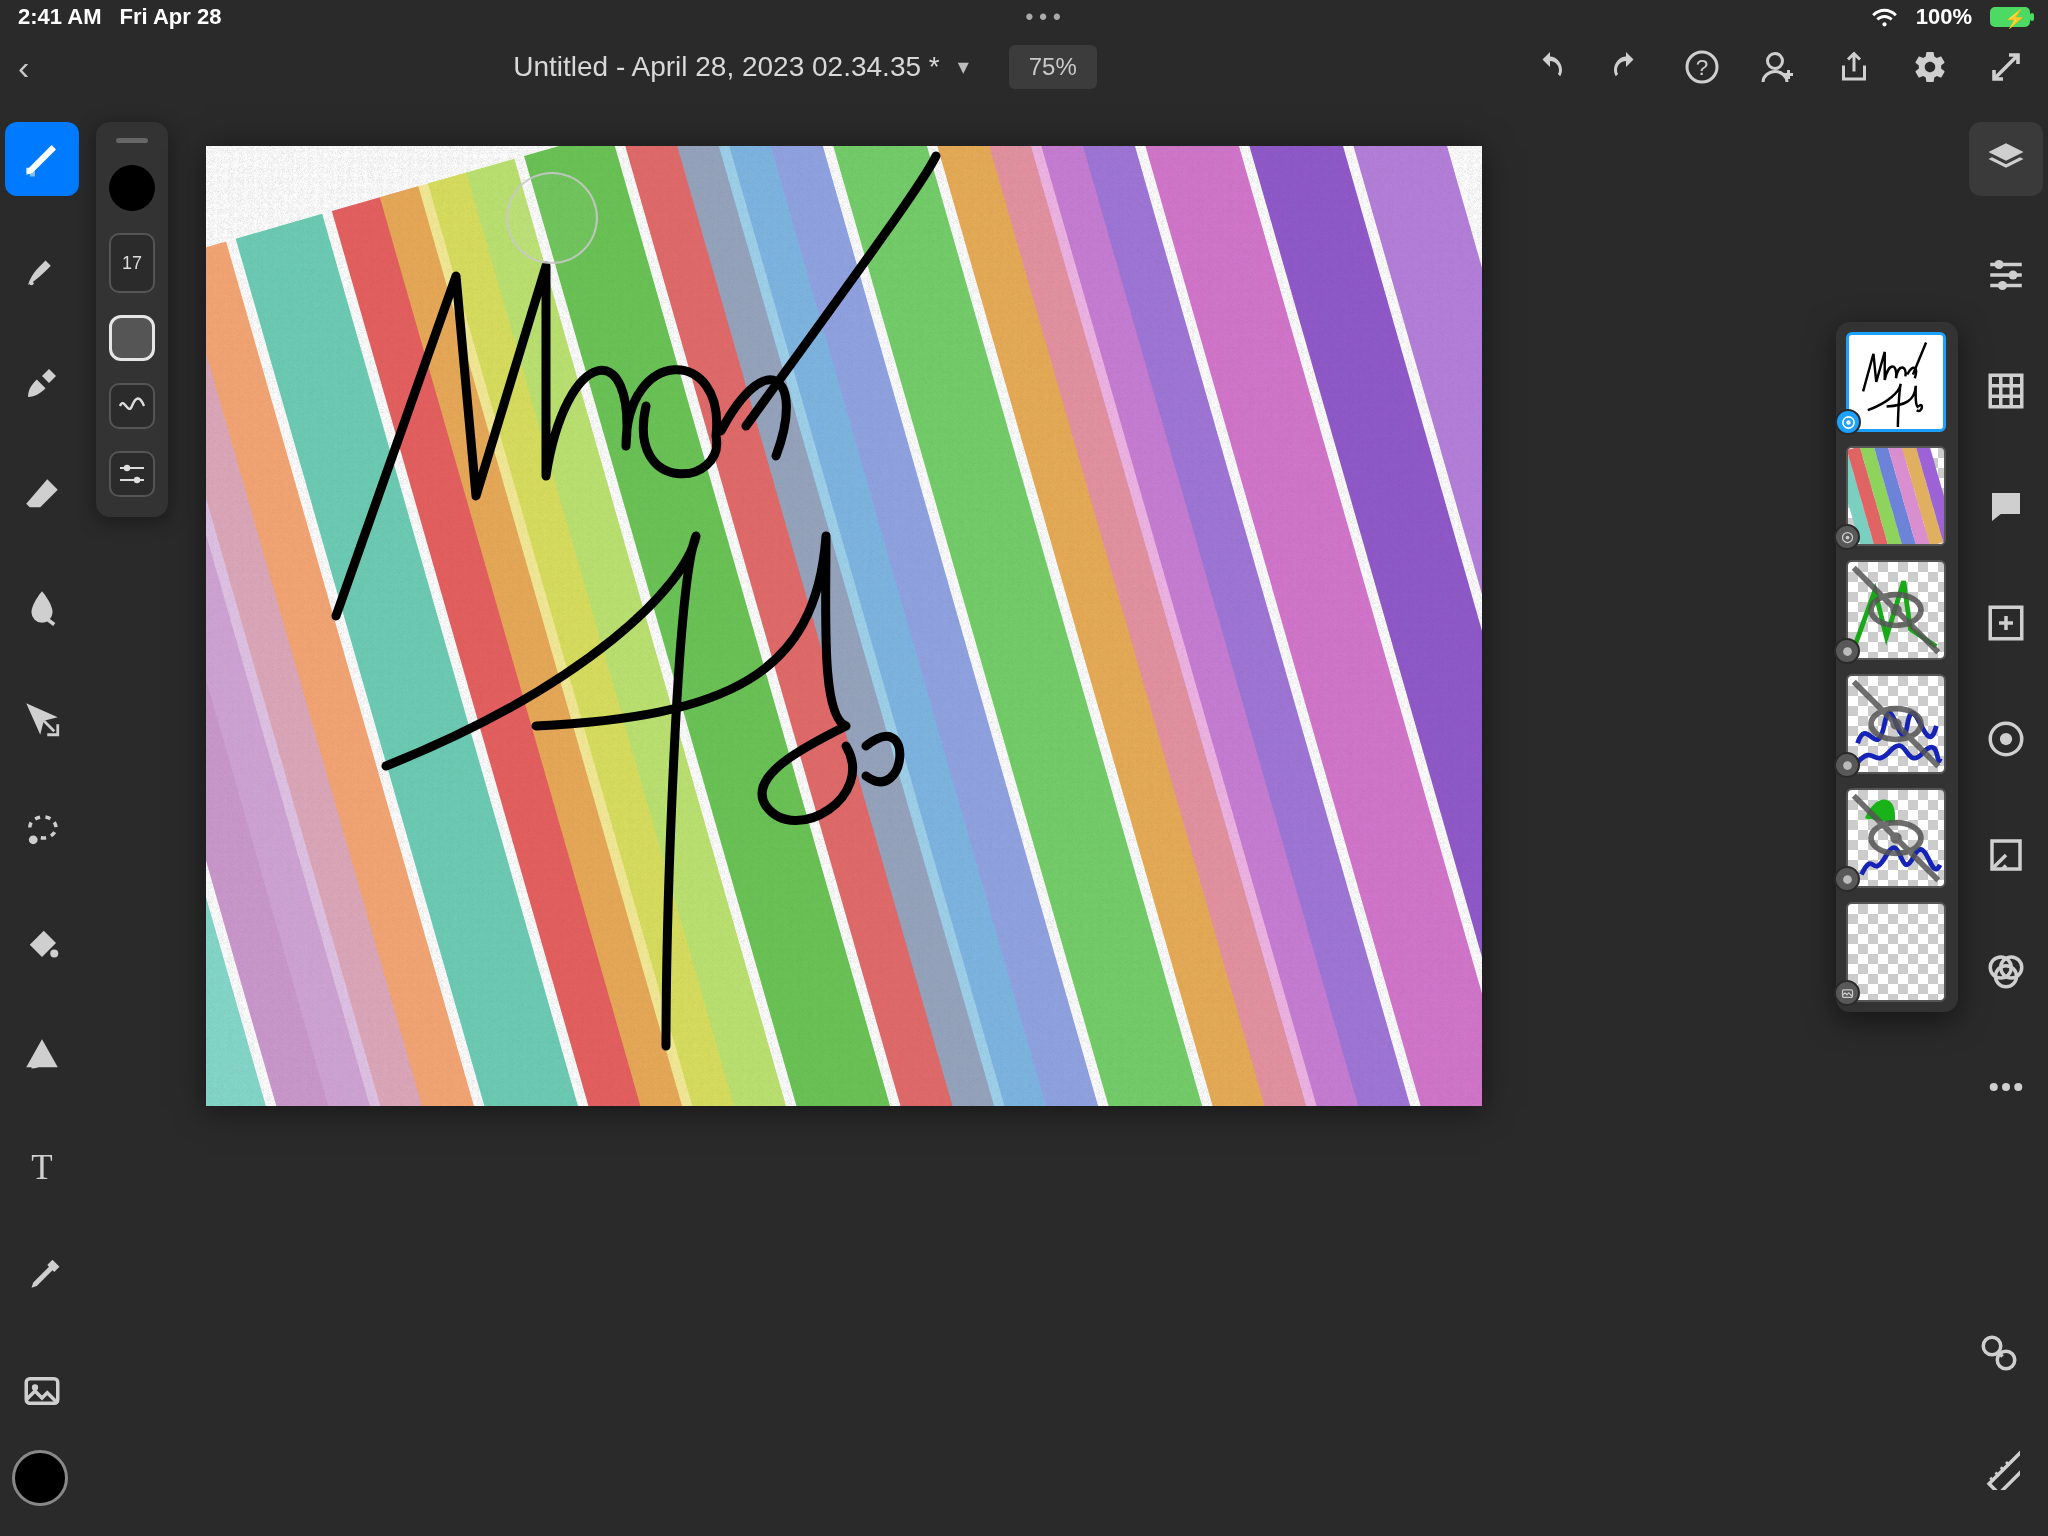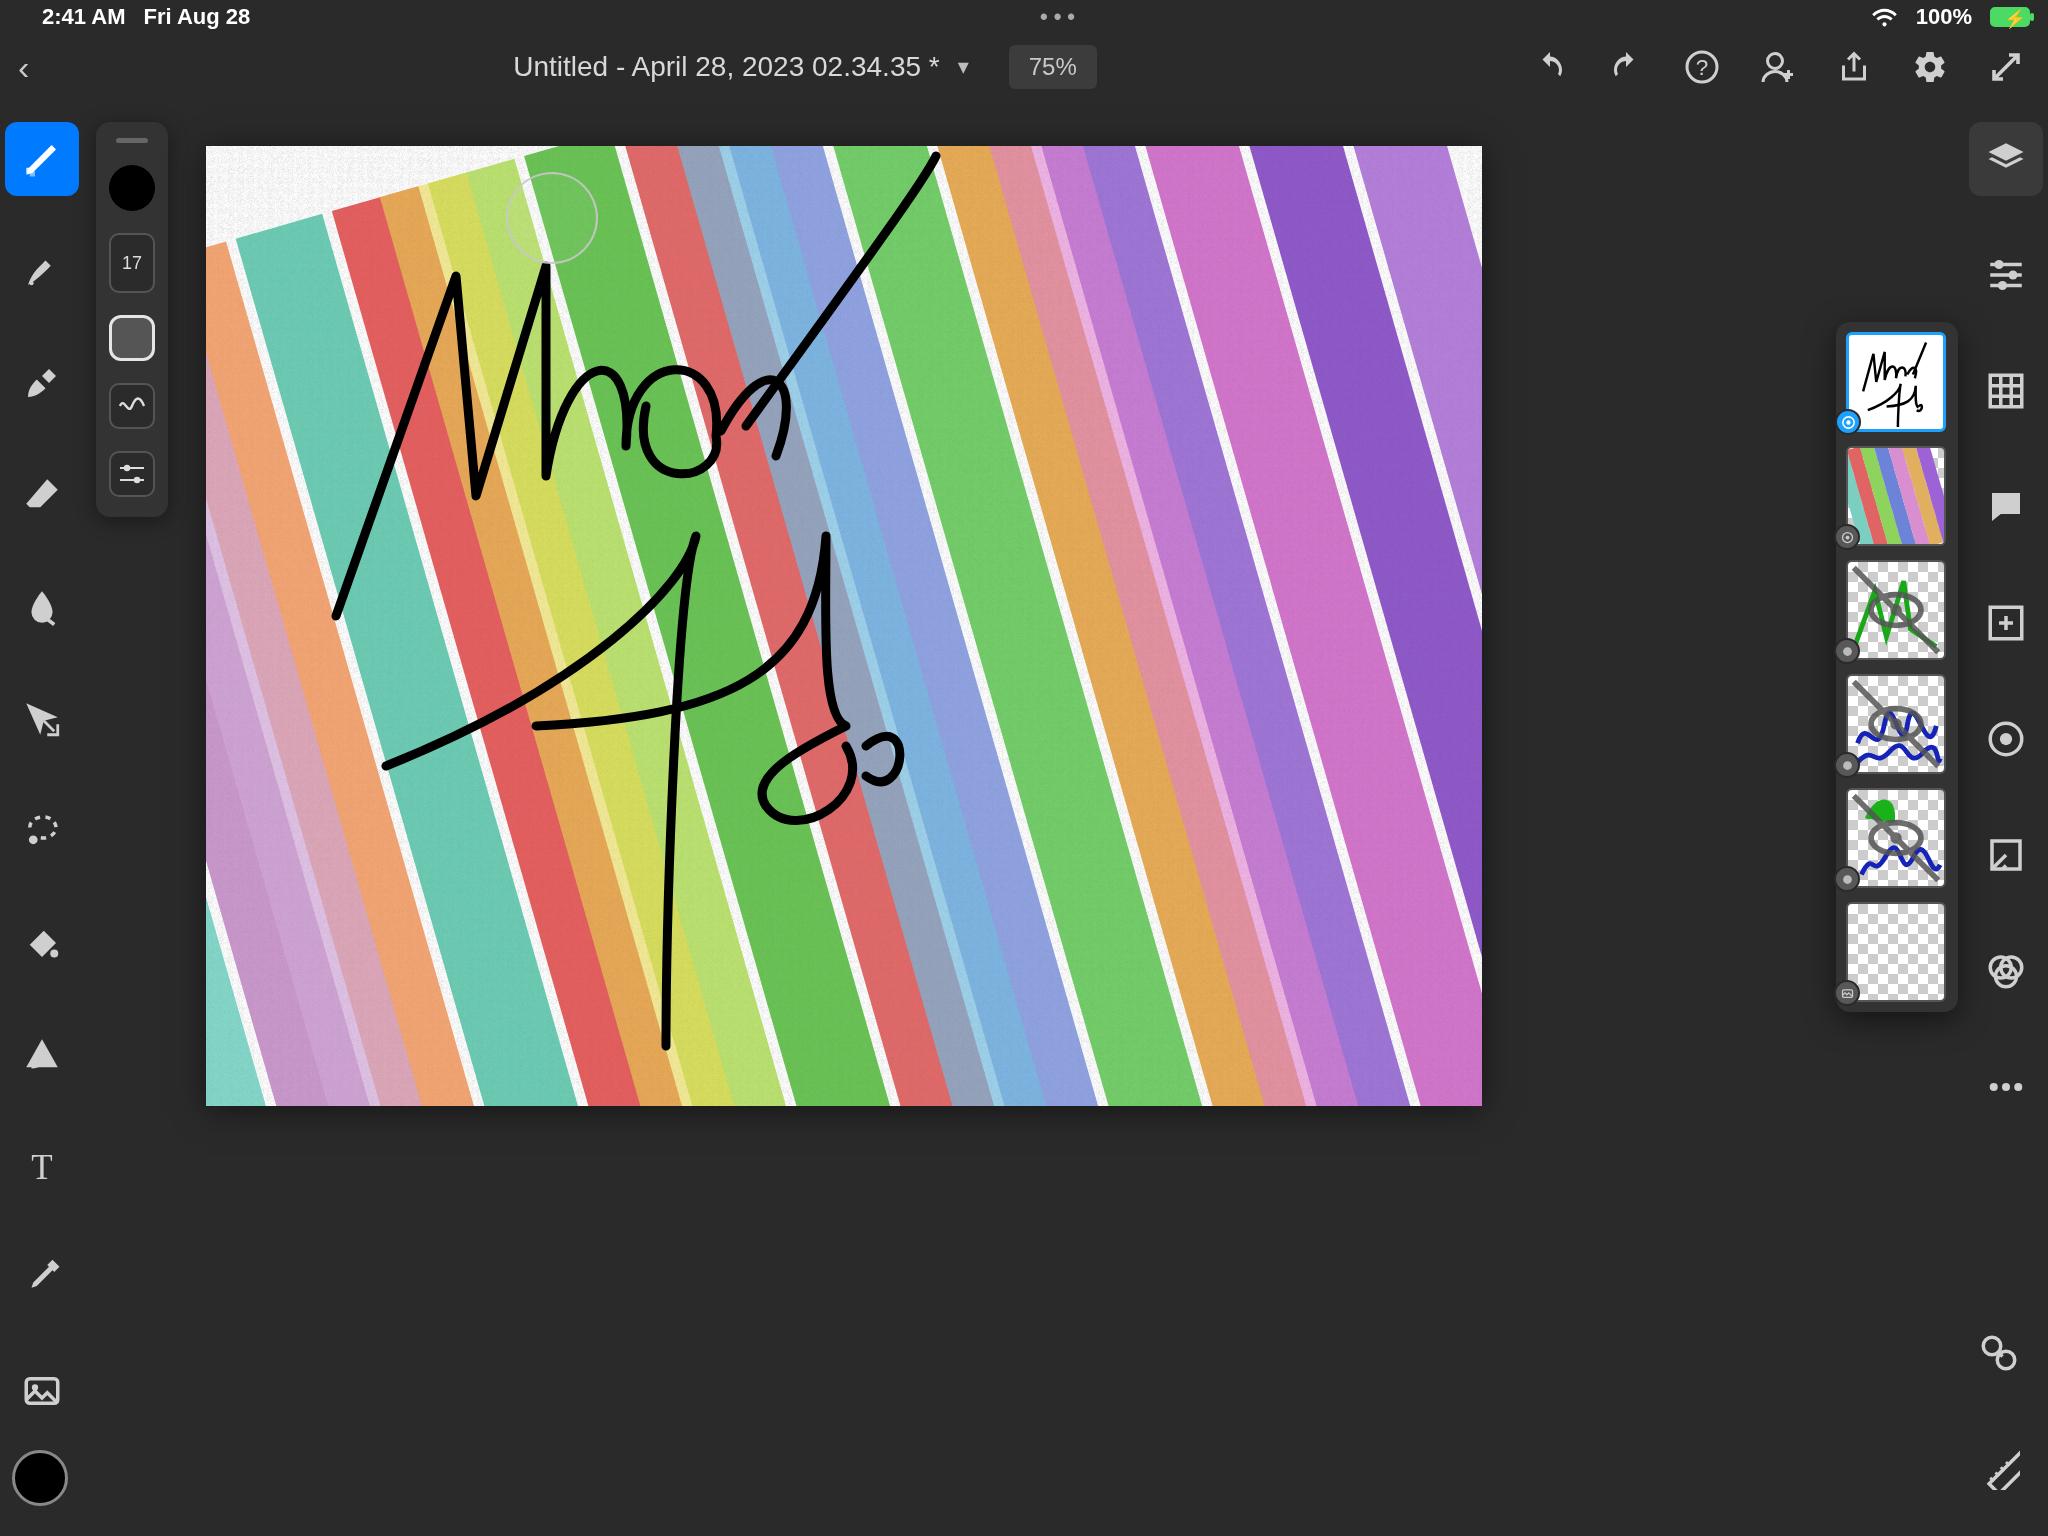--- a/index.html
+++ b/index.html
@@ -18,21 +18,20 @@
   
   .statusbar {
     height: 34px;
     display: flex;
     align-items: center;
     justify-content: space-between;
     padding: 0 18px;
     font-size: 22px;
     font-weight: 600;
     color: #fff;
-    margin-left: 24px;
   }
   .statusbar .left { display:flex; gap:18px; }
   .statusbar .center { letter-spacing:6px; color:#aaa;}
   .statusbar .right { display:flex; align-items:center; gap:18px; }
   .batt { width:40px; height:20px; border:2px solid #4cd964; border-radius:5px; position:relative; background:#4cd964;}
   .batt::after{content:"";position:absolute;right:-6px;top:4px;width:4px;height:8px;background:#4cd964;border-radius:2px;}
   .bolt{position:absolute;left:12px;top:-1px;font-size:18px;color:#000;}
   .wifi-svg{width:27px;height:20px;}
 
   
@@ -134,21 +133,21 @@
   .vis-dot{position:absolute;left:-14px;bottom:-6px;width:26px;height:26px;border-radius:50%;background:#585858;border:2px solid #2a2a2a;display:flex;align-items:center;justify-content:center;}
   .vis-dot.sel{background:#1da1ff;}
   .vis-dot svg{width:15px;height:15px;color:#fff;}
 </style>
 </head>
 <body>
 
 <div class="statusbar">
   <div class="left">
     <span>2:41 AM</span>
-    <span>Fri Aug 28</span>
+    <span>Fri Apr 28</span>
   </div>
   <div class="center">•••</div>
   <div class="right">
     <svg class="wifi-svg" viewBox="0 0 24 18">
         <path fill="#fff" d="M12 17.5c1 0 1.9-.8 1.9-1.9S13 13.7 12 13.7s-1.9.8-1.9 1.9.9 1.9 1.9 1.9zm-5.5-5.4c1.5-1.5 3.4-2.3 5.5-2.3s4 .8 5.5 2.3l1.8-1.8C17.4 8.4 14.8 7.3 12 7.3S6.6 8.4 4.7 10.3l1.8 1.8zM.9 6.5l1.8 1.8C5.3 5.7 8.5 4.3 12 4.3s6.7 1.4 9.3 4l1.8-1.8C20 3.3 16.1 1.6 12 1.6S4 3.3.9 6.5z"></path>
       </svg>
     <span>100%</span>
     <span class="batt">
         <span class="bolt">⚡</span>
       </span>

